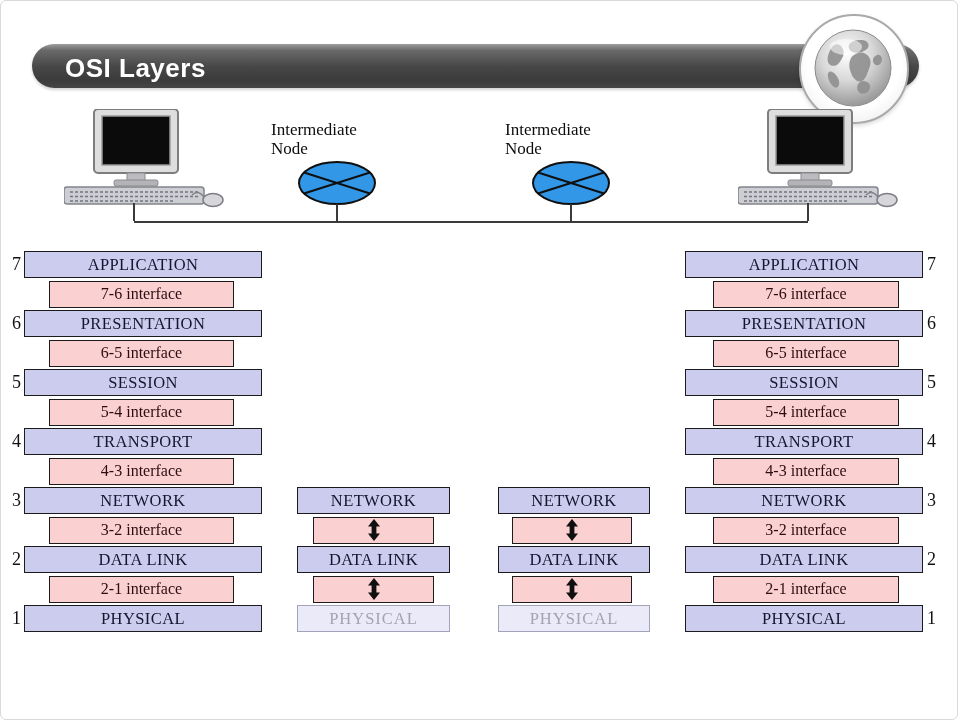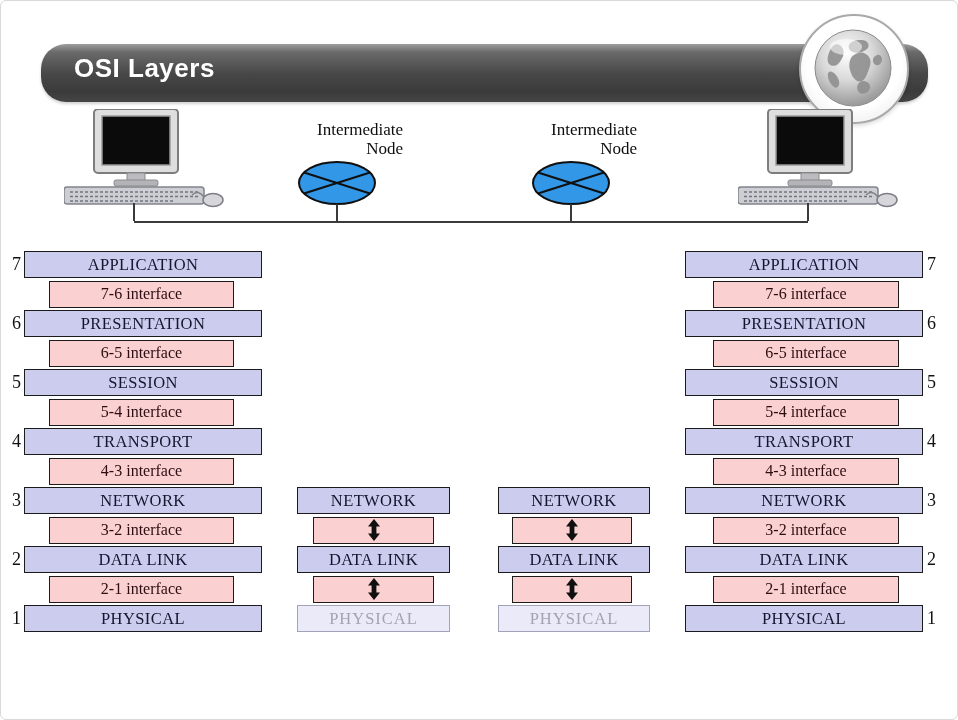--- a/index.html
+++ b/index.html
@@ -3,40 +3,40 @@
 <meta charset="utf-8">
 <style>
   html,body{margin:0;padding:0;background:#fff;}
   .frame{
     position:relative;width:956px;height:718px;background:#ffffff;
     border:1px solid #d9d9d9;border-radius:6px;overflow:hidden;
     font-family:"Liberation Serif","DejaVu Serif",serif;
   }
   
   .title-bar{
-    position:absolute;left:40px;top:43px;width:887px;height:58px;
+    position:absolute;left:31px;top:43px;width:887px;height:44px;
     border-radius:25px;
     background:linear-gradient(180deg,var(--titlebar-light) 0%,#6a6a6a 14%,var(--titlebar-dark) 52%,#3b3b3b 82%,#454545 100%);
     box-shadow:0 2px 3px rgba(0,0,0,.18);
   }
   .title-text{
     position:absolute;left:33px;top:0;height:50px;line-height:49px;
     font-family:"Liberation Sans","DejaVu Sans",sans-serif;
     font-weight:700;font-size:26px;letter-spacing:.5px;color:var(--title-text);
   }
   
   .globe{position:absolute;left:798px;top:13px;width:106px;height:106px;border-radius:50%;
     background:radial-gradient(circle at 50% 42%,#ffffff 58%,#f2f2f2 78%,#dcdcdc 100%);
     border:2px solid #a9a9a9;box-shadow:0 2px 4px rgba(0,0,0,.15);}
   .globe svg{position:absolute;left:13px;top:13px;}
   
   .computer{position:absolute;width:160px;height:100px;}
   .node-icon{position:absolute;width:82px;height:46px;}
   .node-label{
-    position:absolute;width:132px;text-align:right;
+    position:absolute;width:132px;text-align:left;
     font-size:17px;line-height:19px;color:#0d0d0d;
   }
   .net-line{position:absolute;background:var(--line);}
   
   .layer-box{
     position:absolute;box-sizing:border-box;height:27px;
     background:var(--layer-fill);border:1.5px solid var(--layer-border);
     display:flex;align-items:center;justify-content:center;
     font-size:16.5px;letter-spacing:.4px;color:var(--layer-text);
   }

